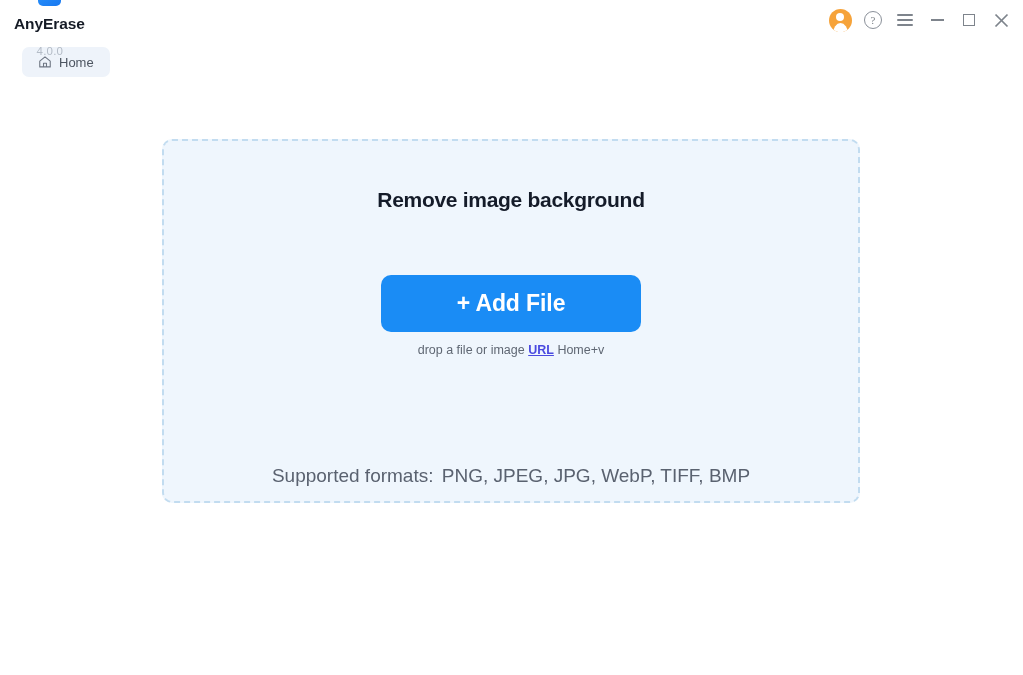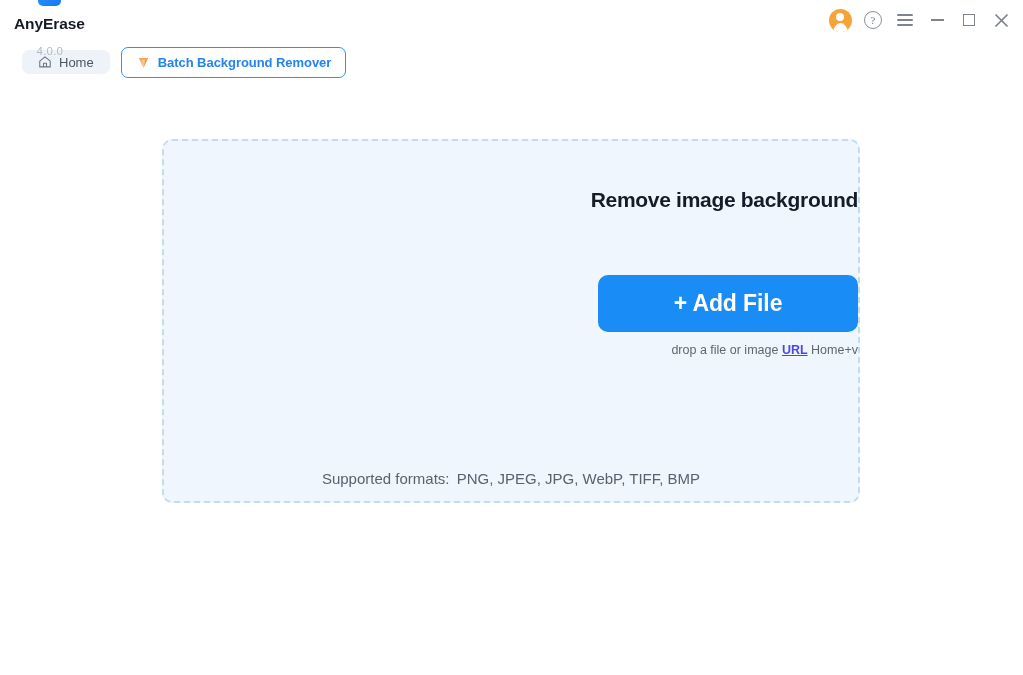--- a/index.html
+++ b/index.html
@@ -152,21 +152,21 @@
     align-items: center;
     gap: 11px;
     padding: 0 0 0 22px;
     height: 44px;
   }
 
   .tab {
     display: inline-flex;
     align-items: center;
     gap: 7px;
-    height: 24px;
+    height: 30px;
     padding: 0 15px;
     border-radius: 7px;
     font-size: 13px;
     cursor: pointer;
     background: transparent;
     border: 1px solid transparent;
     white-space: nowrap;
   }
 
   .tab-home {
@@ -198,21 +198,21 @@
     position: absolute;
     left: 162px;
     top: 55px;
     width: 698px;
     height: 364px;
     background: #eff6fd;
     border: 2px dashed #c2dcf0;
     border-radius: 10px;
     display: flex;
     flex-direction: column;
-    align-items: flex-end;
+    align-items: center;
   }
 
   .dz-title {
     margin-top: 47px;
     font-size: 21px;
     font-weight: bold;
     color: #141b29;
     letter-spacing: -0.3px;
   }
 
@@ -246,21 +246,21 @@
     font-weight: bold;
     cursor: pointer;
   }
 
   .dz-formats {
     position: absolute;
     bottom: 14px;
     left: 0;
     right: 0;
     text-align: center;
-    font-size: 15px;
+    font-size: 19px;
     color: #5a6270;
   }
   .dz-formats .fmt-label { margin-right: 3px; }
 </style>
 </head>
 <body>
 
 <div class="titlebar">
 
   <div class="brand">
@@ -318,32 +318,20 @@
   <div class="tab tab-home">
     <span class="home-icon">
       <svg width="14" height="14" viewBox="0 0 16 16" aria-hidden="true">
         <path d="M2 7 L8 2.2 L14 7 L14 13.6 L2 13.6 Z" fill="none" stroke="#6e7683" stroke-width="1.25" stroke-linejoin="round"></path>
         <path d="M6.3 13.6 L6.3 9.4 L9.7 9.4 L9.7 13.6" fill="none" stroke="#6e7683" stroke-width="1.25" stroke-linejoin="round"></path>
       </svg>
     </span>
     <span>Home</span>
   </div>
 
-  <div class="tab tab-batch">
-    <span class="gem-icon">
-      <svg width="15" height="15" viewBox="0 0 16 16" aria-hidden="true">
-        <path d="M3.2 3.1 L12.8 3.1 L8 13.2 Z" fill="#f4a14f"></path>
-        <path d="M3.2 3.1 L5.6 3.1 L8 13.2 Z" fill="#f7b86f"></path>
-        <path d="M10.4 3.1 L12.8 3.1 L8 13.2 Z" fill="#ef8f3a"></path>
-        <path d="M5.6 3.1 L10.4 3.1 L8 13.2 Z" fill="#f9c98c"></path>
-        <path d="M3.2 3.1 L12.8 3.1 L11.6 5.1 L4.4 5.1 Z" fill="#f3a35b"></path>
-      </svg>
-    </span>
-    <span>Batch Background Remover</span>
-  </div>
 
 </div>
 
 <div class="stage">
 
   <div class="dropzone">
 
     <div class="dz-title">Remove image background</div>
 
     <button class="add-file-btn">+ Add File</button>

